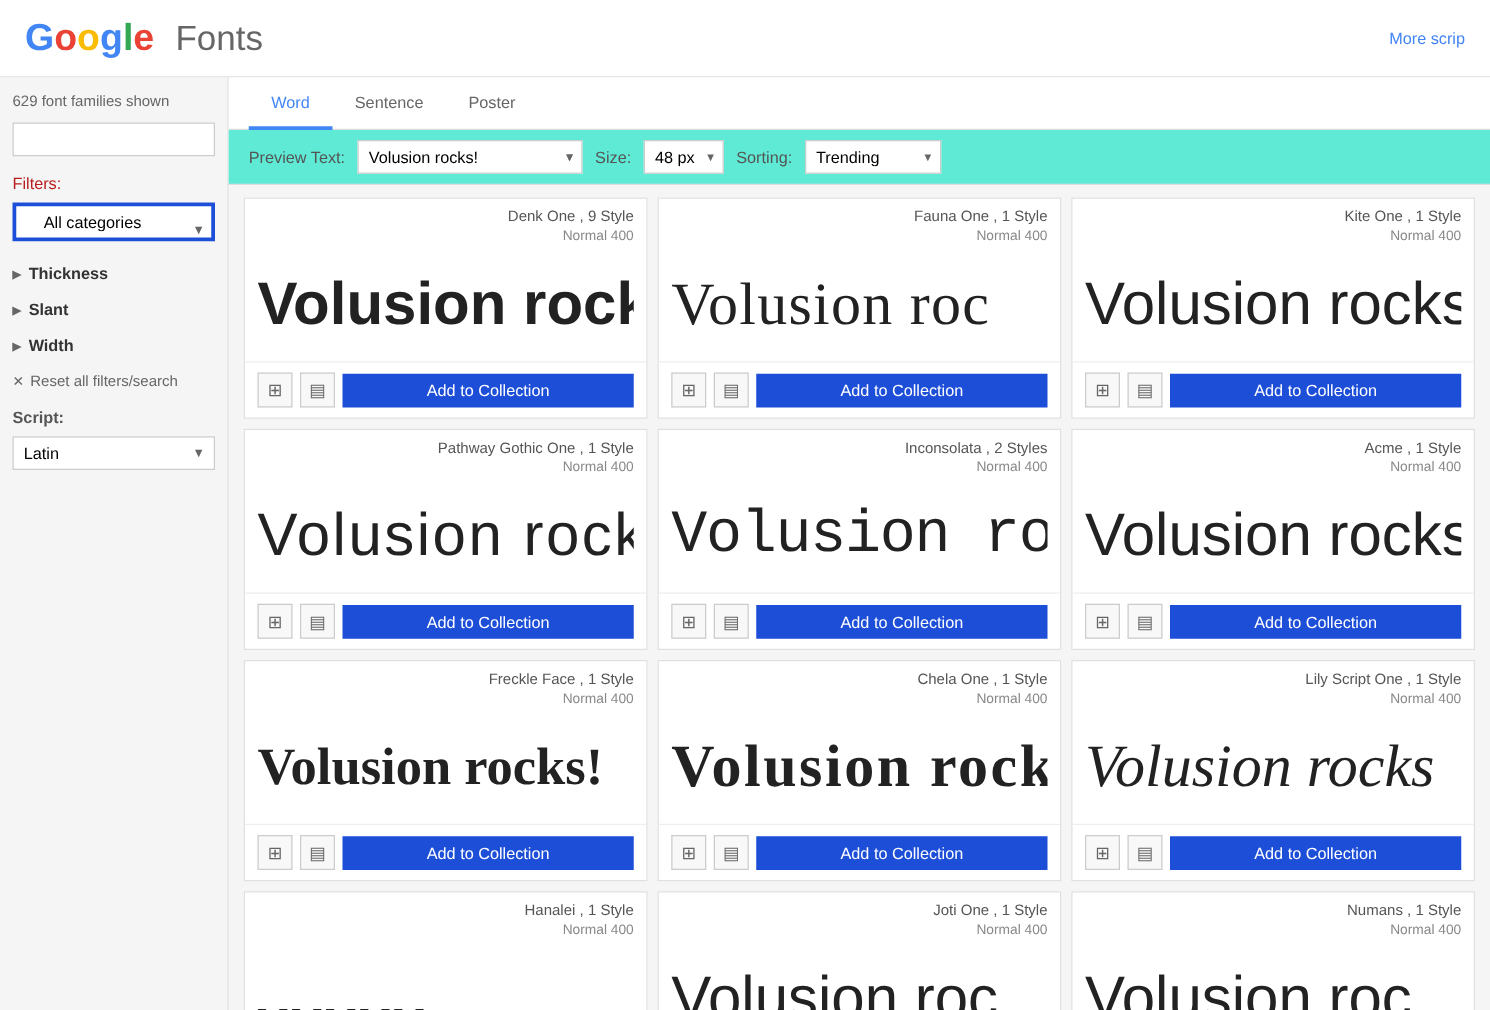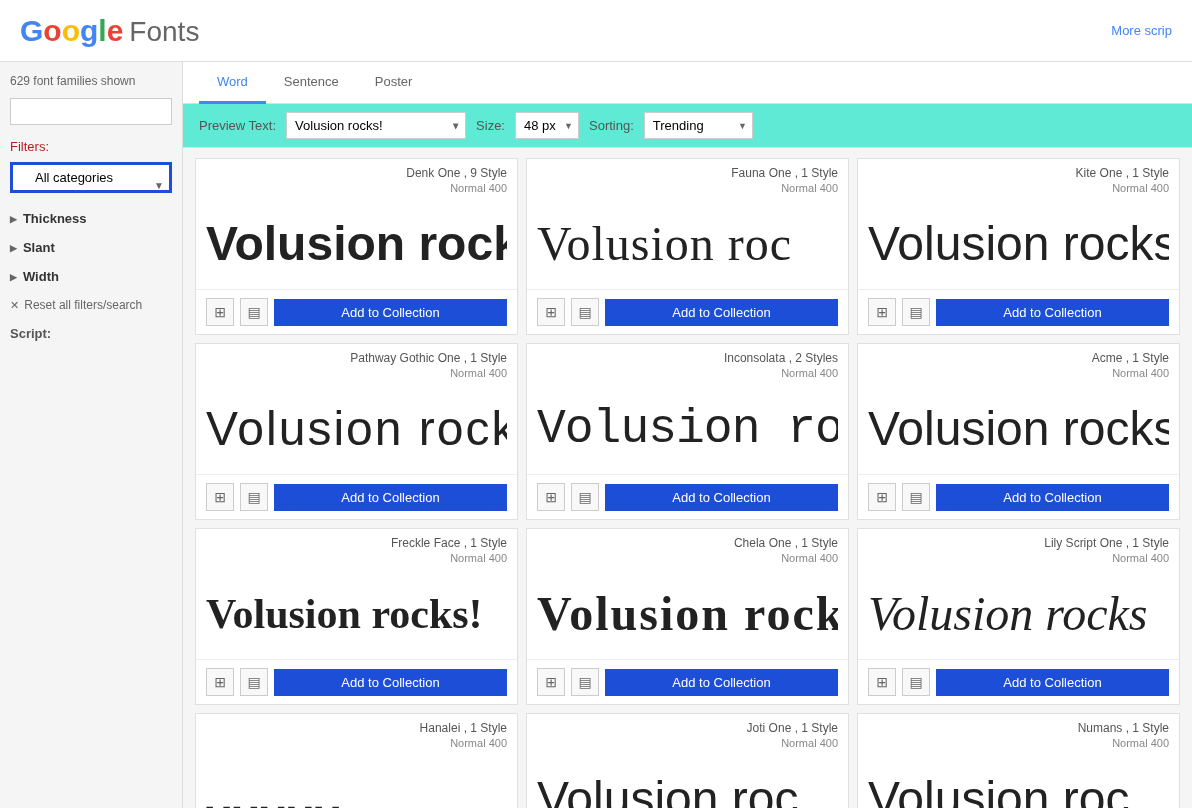--- a/index.html
+++ b/index.html
@@ -10,24 +10,25 @@
       background: #fff;
       border-bottom: 1px solid #ddd;
       padding: 10px 20px;
       display: flex;
       align-items: center;
       justify-content: space-between;
       height: 62px;
     }
     #logo {
       display: flex;
-      align-items: flex-end;
+      align-items: center;
       font-size: 28px;
       font-weight: 300;
       color: #666;
+      gap: 11px;
     }
 
     
     #layout { display: flex; min-height: calc(100vh - 62px); }
 
     
     #sidebar {
       width: 183px;
       min-width: 183px;
       background: #f5f5f5;
@@ -304,20 +305,29 @@
     <div class="filter-group">
       <div class="filter-toggle">Slant</div>
     </div>
     <div class="filter-group">
       <div class="filter-toggle">Width</div>
     </div>
 
     <div id="reset-filters">Reset all filters/search</div>
 
     <div id="script-label">Script:</div>
+    <div class="script-wrapper">
+      <select id="script-select">
+        <option>Latin</option>
+        <option>Cyrillic</option>
+        <option>Greek</option>
+        <option>Arabic</option>
+        <option>Hebrew</option>
+      </select>
+    </div>
   </div>
 
   <div id="main">
 
     <div id="tabs-bar">
       <div class="tab active">Word</div>
       <div class="tab">Sentence</div>
       <div class="tab">Poster</div>
     </div>
 

